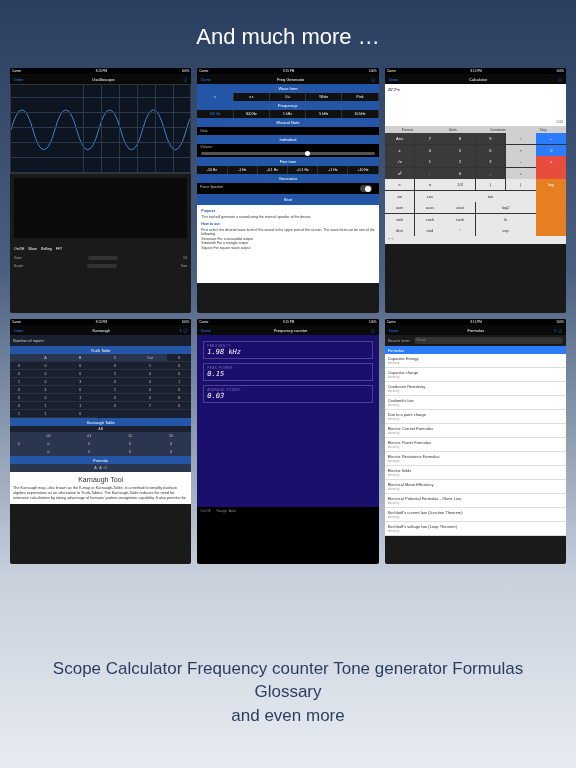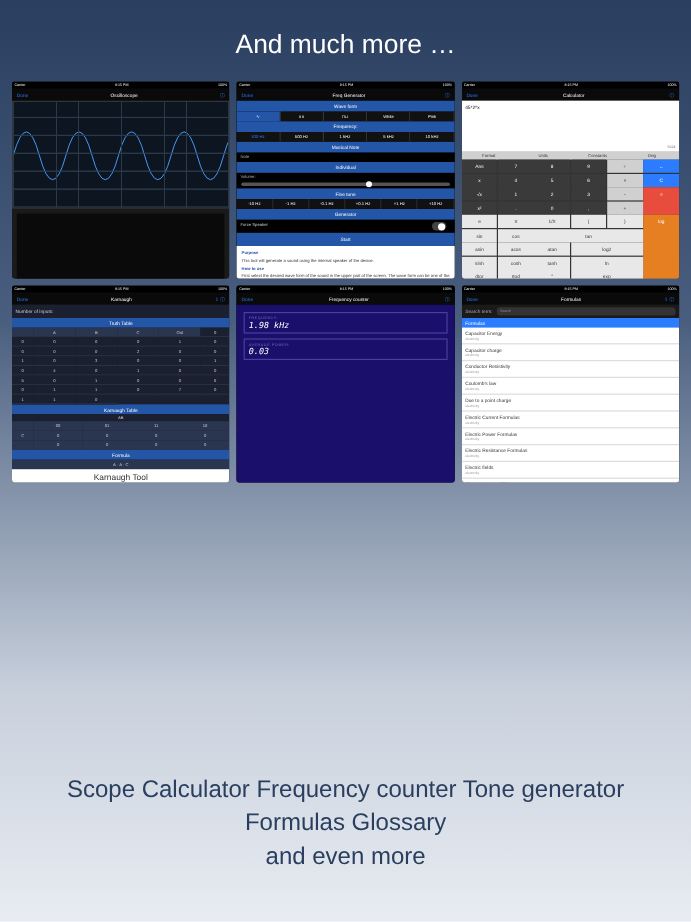--- a/index.html
+++ b/index.html
@@ -1,19 +1,19 @@
 <!DOCTYPE html>
 <html><head>
 <meta charset="utf-8">
 <style>
 * { margin: 0; padding: 0; box-sizing: border-box; font-family: -apple-system, Helvetica, Arial, sans-serif; }
 body { width: 576px; height: 768px; background: linear-gradient(180deg, #2a3f5f 0%, #4a5f7f 35%, #c8d0dc 75%, #e8ecf2 100%); overflow: hidden; position: relative; }
 .top-title { text-align: center; color: #fff; font-size: 22px; font-weight: 400; padding: 24px 0 18px; }
 .grid { display: grid; grid-template-columns: repeat(3, 1fr); gap: 6px; padding: 0 10px; }
-.shot { background: #1a1a1a; border-radius: 2px; height: 164px; overflow: hidden; font-size: 4px; color: #fff; position: relative; }
+.shot { background: #1a1a1a; border-radius: 2px; height: 245px; overflow: hidden; font-size: 4px; color: #fff; position: relative; }
 .statusbar { height: 6px; background: #000; display: flex; justify-content: space-between; align-items: center; padding: 0 2px; font-size: 3px; color: #fff; }
 .navbar { height: 10px; background: #0a0a0a; display: flex; justify-content: space-between; align-items: center; padding: 0 4px; font-size: 4px; color: #2b7cff; }
 .navbar .title { color: #fff; }
 
 .scope-graph { height: 90px; background: #0d1520; position: relative; border: 0.5px solid #333; }
 .scope-graph::before, .scope-graph::after { content: ""; position: absolute; background-image: repeating-linear-gradient(0deg, #2a3a4a 0, #2a3a4a 0.5px, transparent 0.5px, transparent 15px), repeating-linear-gradient(90deg, #2a3a4a 0, #2a3a4a 0.5px, transparent 0.5px, transparent 18px); inset: 0; }
 .scope-wave { position: absolute; inset: 0; }
 .scope-controls { background: #1a1a1a; padding: 4px; }
 .scope-tabs { display: flex; gap: 4px; font-size: 3.5px; padding: 3px 0; }
 .scope-row { display: flex; justify-content: space-between; align-items: center; font-size: 3.5px; padding: 2px 0; color: #aaa; }
@@ -65,21 +65,21 @@
 .fc-bottom { position: absolute; bottom: 0; left: 0; right: 0; background: #000; padding: 2px 3px; font-size: 3.5px; color: #888; display: flex; gap: 6px; }
 
 .fm-body { background: #fff; }
 .fm-search { background: #1a1a1a; padding: 2px 3px; display: flex; align-items: center; gap: 3px; }
 .fm-search-lbl { color: #aaa; font-size: 4px; }
 .fm-search-box { flex: 1; background: #333; border-radius: 3px; height: 7px; font-size: 3px; color: #888; padding: 1px 3px; }
 .fm-hdr { background: #2b7cff; color: #fff; font-size: 4px; padding: 1.5px 3px; }
 .fm-item { border-bottom: 0.5px solid #ddd; padding: 2px 3px; font-size: 4px; color: #333; }
 .fm-item .sub { font-size: 2.8px; color: #999; }
 
-.bottom-text { text-align: center; color: #2a3f5f; font-size: 20px; font-weight: 400; position: absolute; bottom: 40px; left: 0; right: 0; padding: 0 20px; line-height: 1.4; }
+.bottom-text { text-align: center; color: #2a3f5f; font-size: 17px; font-weight: 400; position: absolute; bottom: 40px; left: 0; right: 0; padding: 0 20px; line-height: 1.4; }
 </style>
 </head>
 <body>
 
 <div class="top-title">And much more …</div>
 
 <div class="grid">
 
   <div class="shot">
     <div class="statusbar">
@@ -350,20 +350,24 @@
       <span>Done</span>
       <span class="title">Frequency counter</span>
       <span>ⓘ</span>
     </div>
     <div class="fc-body">
       <div class="fc-box">
         <div class="fc-label">FREQUENCY:</div>
         <div class="fc-val">1.98 kHz</div>
       </div>
       <div class="fc-box">
+        <div class="fc-label">PEAK POWER:</div>
+        <div class="fc-val">0.15</div>
+      </div>
+      <div class="fc-box">
         <div class="fc-label">AVERAGE POWER:</div>
         <div class="fc-val">0.03</div>
       </div>
       <div class="fc-bottom">
         <span>On/Off</span>
         <span>Range: Auto</span>
       </div>
     </div>
   </div>
 

